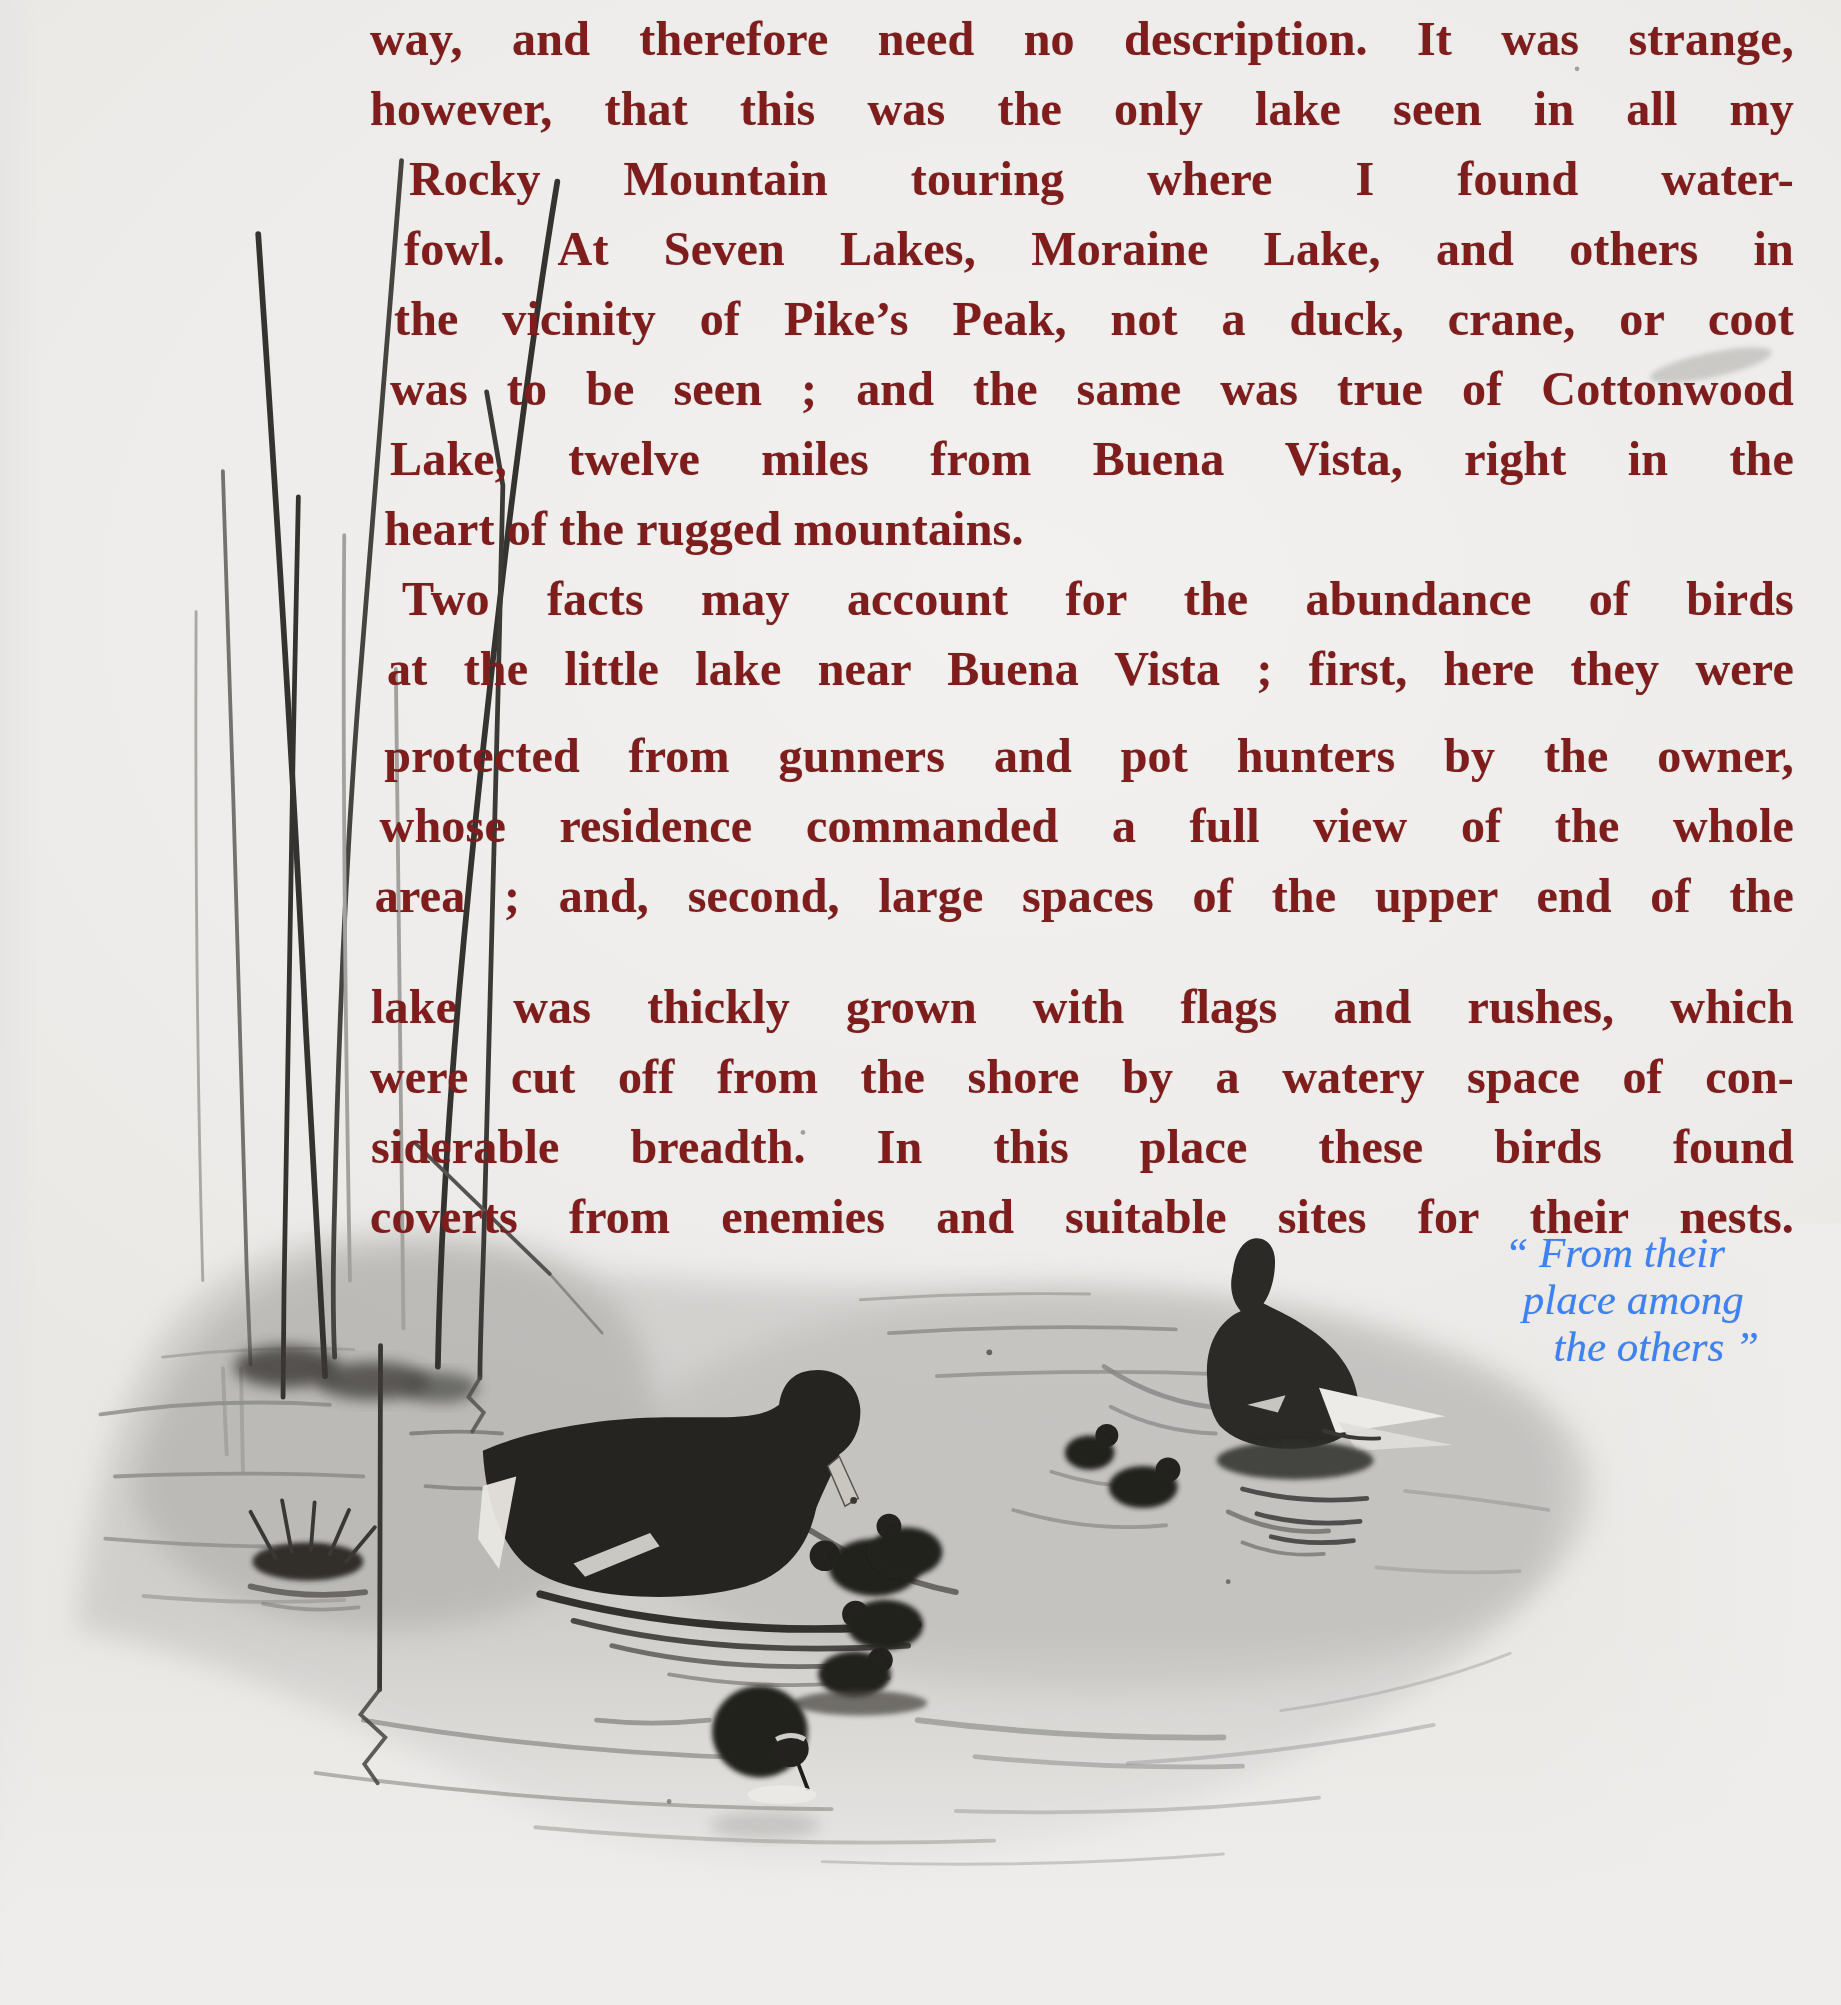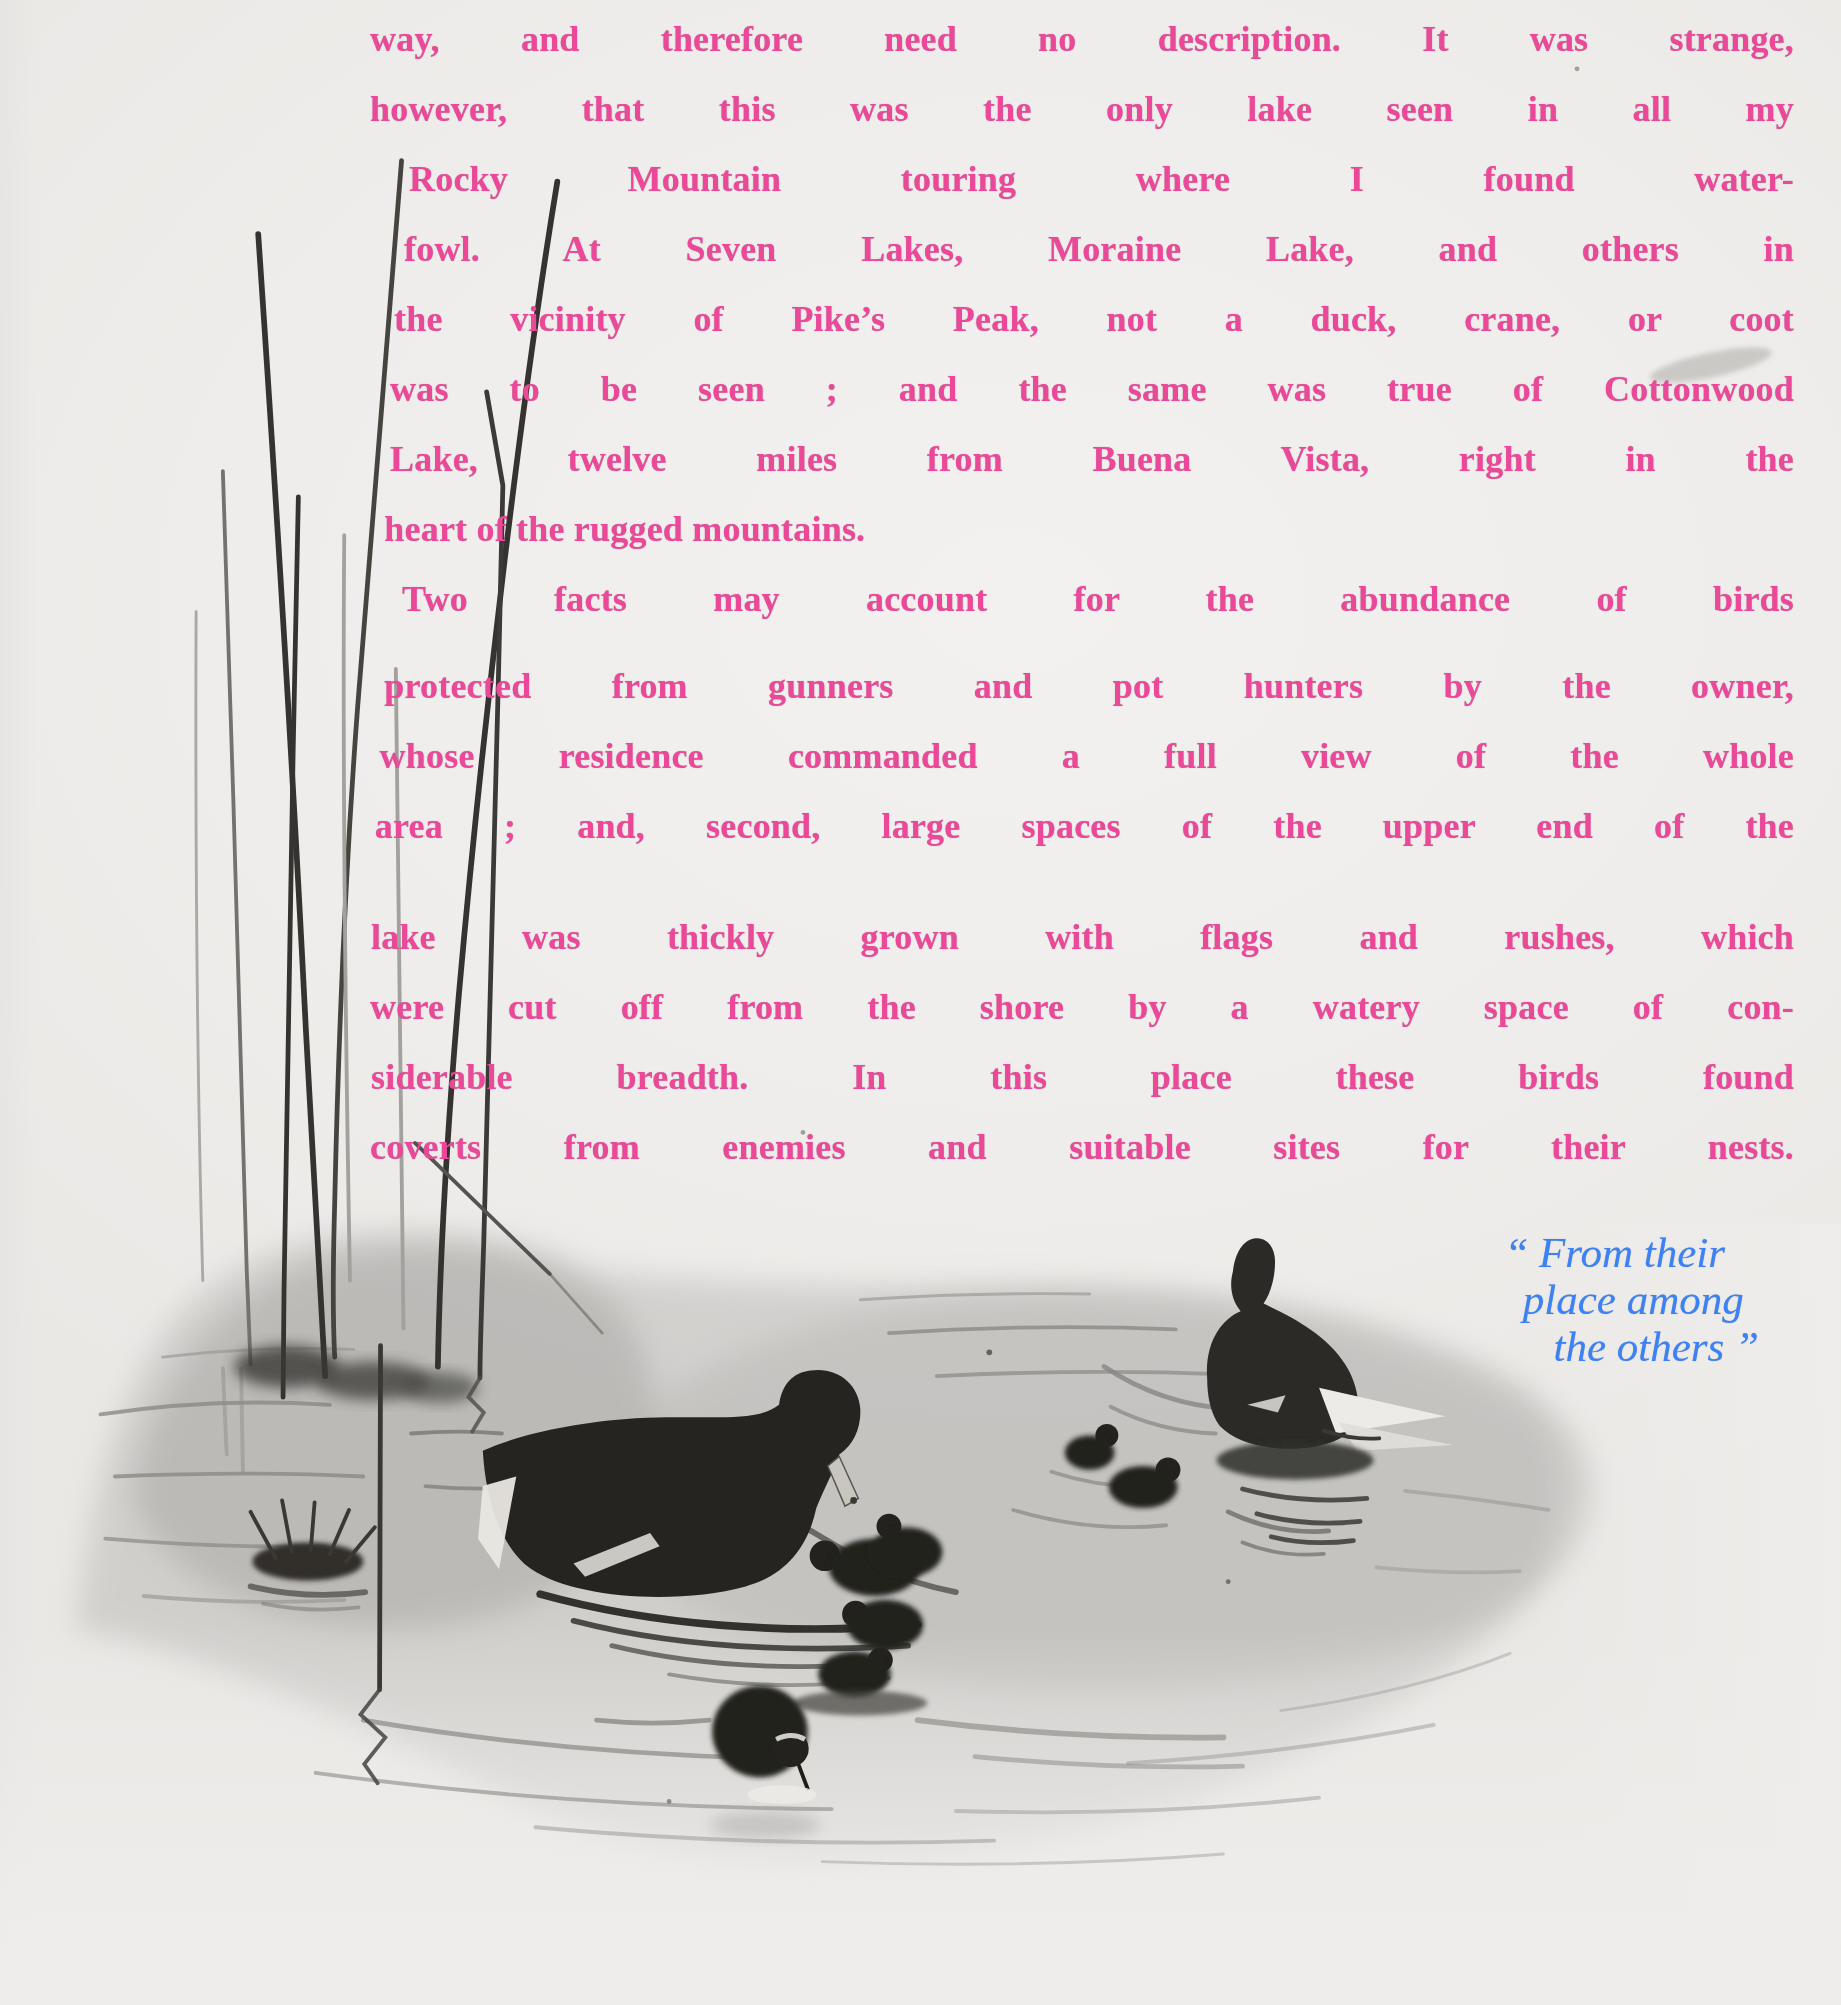--- a/index.html
+++ b/index.html
@@ -6,21 +6,21 @@
   body{
     width:1841px;height:2005px;position:relative;overflow:hidden;
     background:
       linear-gradient(90deg,#e6e5e3 0,rgba(230,229,227,0) 38px),
       radial-gradient(1434px 1051px at 55% 30%, #f2f1ef 0%, #eeedeb 55%, #e9e8e5 100%);
     font-family:"Liberation Serif", serif;
   }
   #illustration{position:absolute;left:0;top:0;width:1841px;height:2005px;z-index:1;}
   #text-block{
     position:absolute;left:370px;top:3.8px;width:1424px;z-index:2;
-    color:#ec4899;font-size:36px;font-weight:bold;letter-spacing:0.2px;
+    color:#7f1d1d;font-size:48px;font-weight:bold;letter-spacing:0.2px;
     text-shadow:0 0 1px rgba(34,31,27,.35);
   }
   .bline{
     height:70px;line-height:70px;
     text-align:justify;text-align-last:justify;
     white-space:normal;overflow:visible;
   }
   .bline.pend{text-align:left;text-align-last:left;}
   #caption{
     position:absolute;right:82px;top:1229px;width:401px;z-index:2;
@@ -197,20 +197,21 @@
 <div id="text-block">
     <div class="bline" style="padding-left: 0px;">way, and therefore need no description.  It was strange,</div>
     <div class="bline" style="padding-left: 0px;">however, that this was the only lake seen in all my</div>
     <div class="bline" style="padding-left: 39px;">Rocky Mountain touring where I found water-</div>
     <div class="bline" style="padding-left: 34px;">fowl.  At Seven Lakes, Moraine Lake, and others in</div>
     <div class="bline" style="padding-left: 24px;">the vicinity of Pike’s Peak, not a duck, crane, or coot</div>
     <div class="bline" style="padding-left: 20px;">was to be seen ;  and the same was true of Cottonwood</div>
     <div class="bline" style="padding-left: 20px;">Lake, twelve miles from Buena Vista, right in the</div>
     <div class="bline pend" style="padding-left: 14.3px;">heart of the rugged mountains.</div>
     <div class="bline" style="padding-left: 32px;">Two facts may account for the abundance of birds</div>
+    <div class="bline" style="padding-left: 17px;">at the little lake near Buena Vista ;  first, here they were</div>
     <div class="bline" style="padding-left: 14.3px; margin-top: 17px;">protected from gunners and pot hunters by the owner,</div>
     <div class="bline" style="padding-left: 9.6px;">whose residence commanded a full view of the whole</div>
     <div class="bline" style="padding-left: 4.8px;">area ;  and, second, large spaces of the upper end of the</div>
     <div class="bline" style="padding-left: 1px; margin-top: 41px;">lake was thickly grown with flags and rushes, which</div>
     <div class="bline" style="padding-left: 0px;">were cut off from the shore by a watery space of con-</div>
     <div class="bline" style="padding-left: 1px;">siderable breadth.  In this place these birds found</div>
     <div class="bline" style="padding-left: 0px;">coverts from enemies and suitable sites for their nests.</div>
   </div>
 
 <div id="caption">

